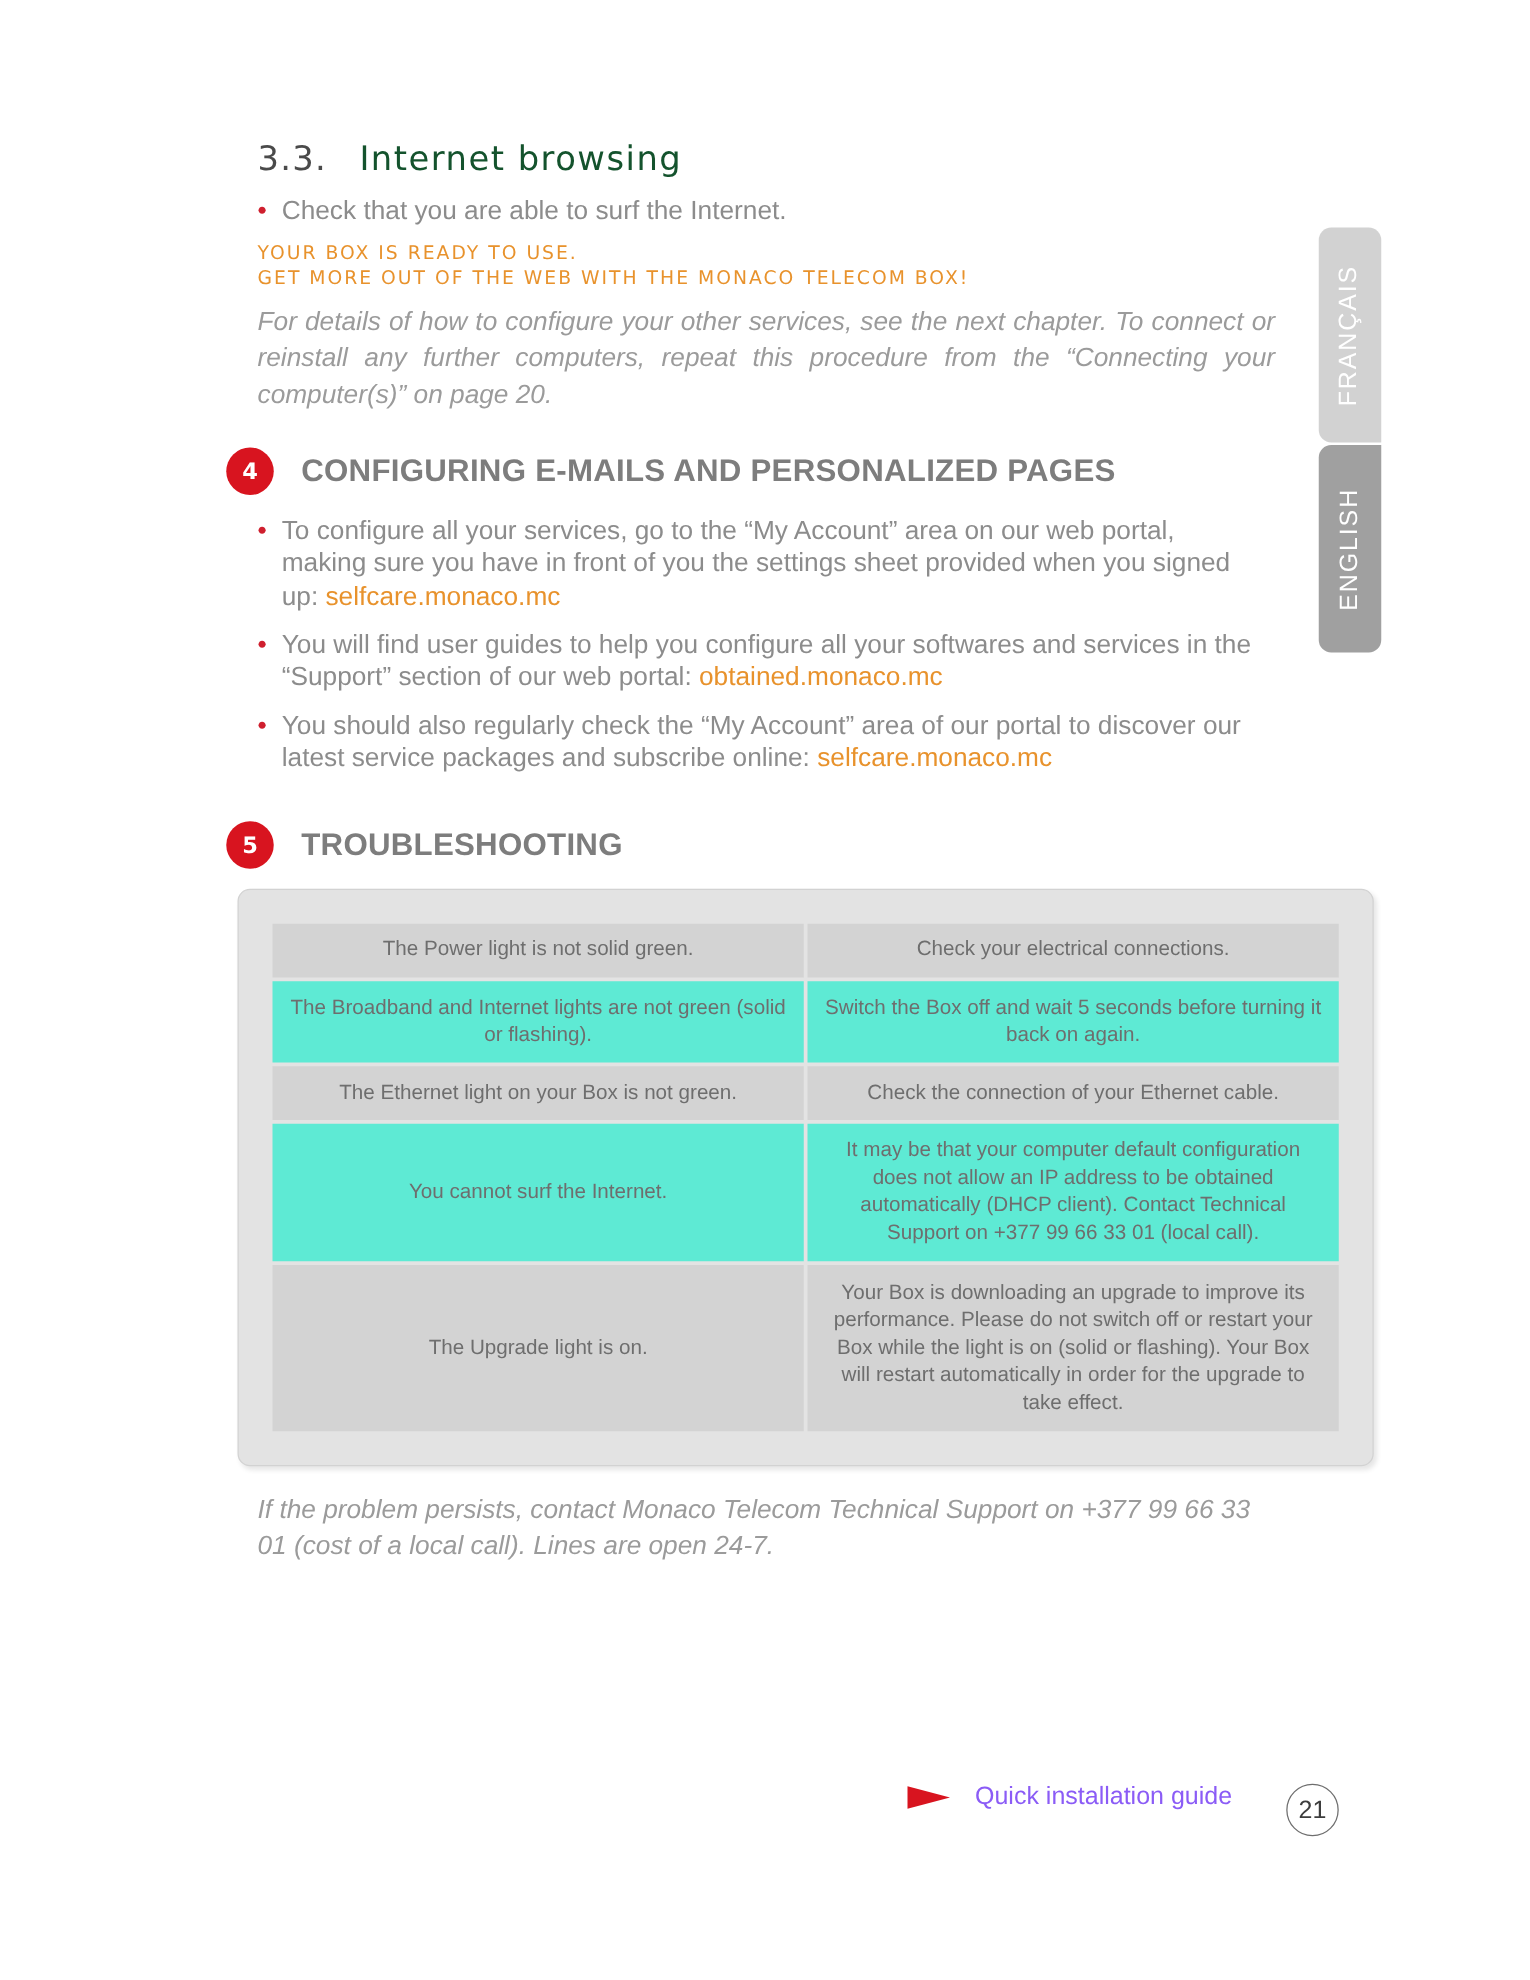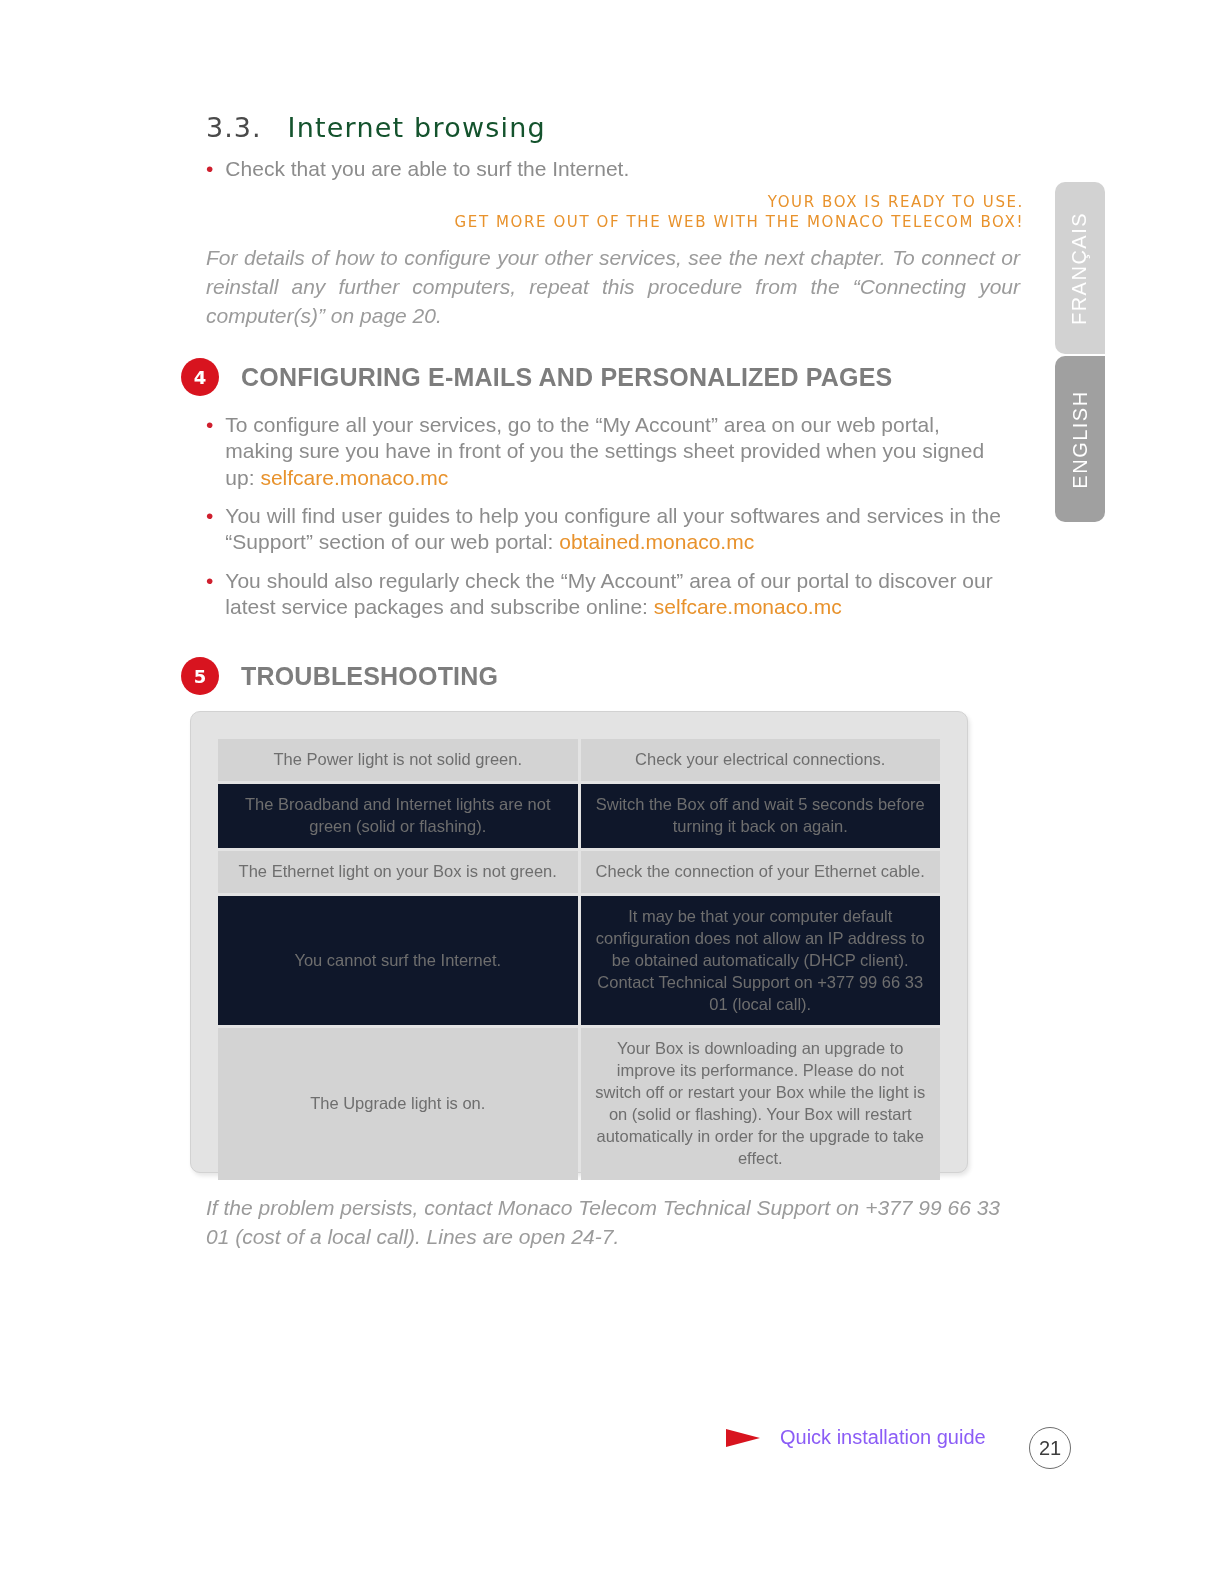--- a/index.html
+++ b/index.html
@@ -56,21 +56,21 @@
   .bullet-text { flex: 1 1 auto; }
 
   #b-surf { left: 206px; top: 122px; width: 700px; }
 
   
   .banner {
     position: absolute;
     left: 206px;
     top: 158px;
     width: 818px;
-    text-align: right;
+    text-align: left;
     font-family: "DejaVu Sans", sans-serif;
     font-size: 15px;
     letter-spacing: 1.6px;
     color: #e8922c;
     line-height: 1.35;
   }
 
   
   .italic-para {
     position: absolute;
@@ -112,21 +112,21 @@
   #b4-1 { left: 206px; top: 378px; width: 800px; }
   #b4-2 { left: 206px; top: 469px; width: 800px; }
   #b4-3 { left: 206px; top: 534px; width: 800px; }
   .link { color: #e8922c; }
 
   
   .table-frame {
     position: absolute;
     left: 190px;
     top: 677px;
-    width: 778px;
+    width: 909px;
     height: 462px;
     background: #e3e3e3;
     border: 1px solid #d2d2d2;
     border-radius: 10px;
     box-shadow: 2px 3px 4px rgba(0,0,0,0.10);
     padding: 24px;
   }
   table.ts {
     width: 100%;
     height: 100%;
@@ -136,21 +136,21 @@
   }
   table.ts td {
     font-size: 16.5px;
     color: #6e6e6e;
     text-align: center;
     vertical-align: middle;
     line-height: 1.33;
     padding: 10px 14px;
   }
   td.shade-dark  { background: #d3d3d3; }
-  td.shade-light { background: #0f172a; }
+  td.shade-light { background: #5eead4; }
 
   
   .lang-tab {
     position: absolute;
     left: 1055px;
     width: 50px;
     display: flex;
     align-items: center;
     justify-content: center;
     color: #ffffff;

